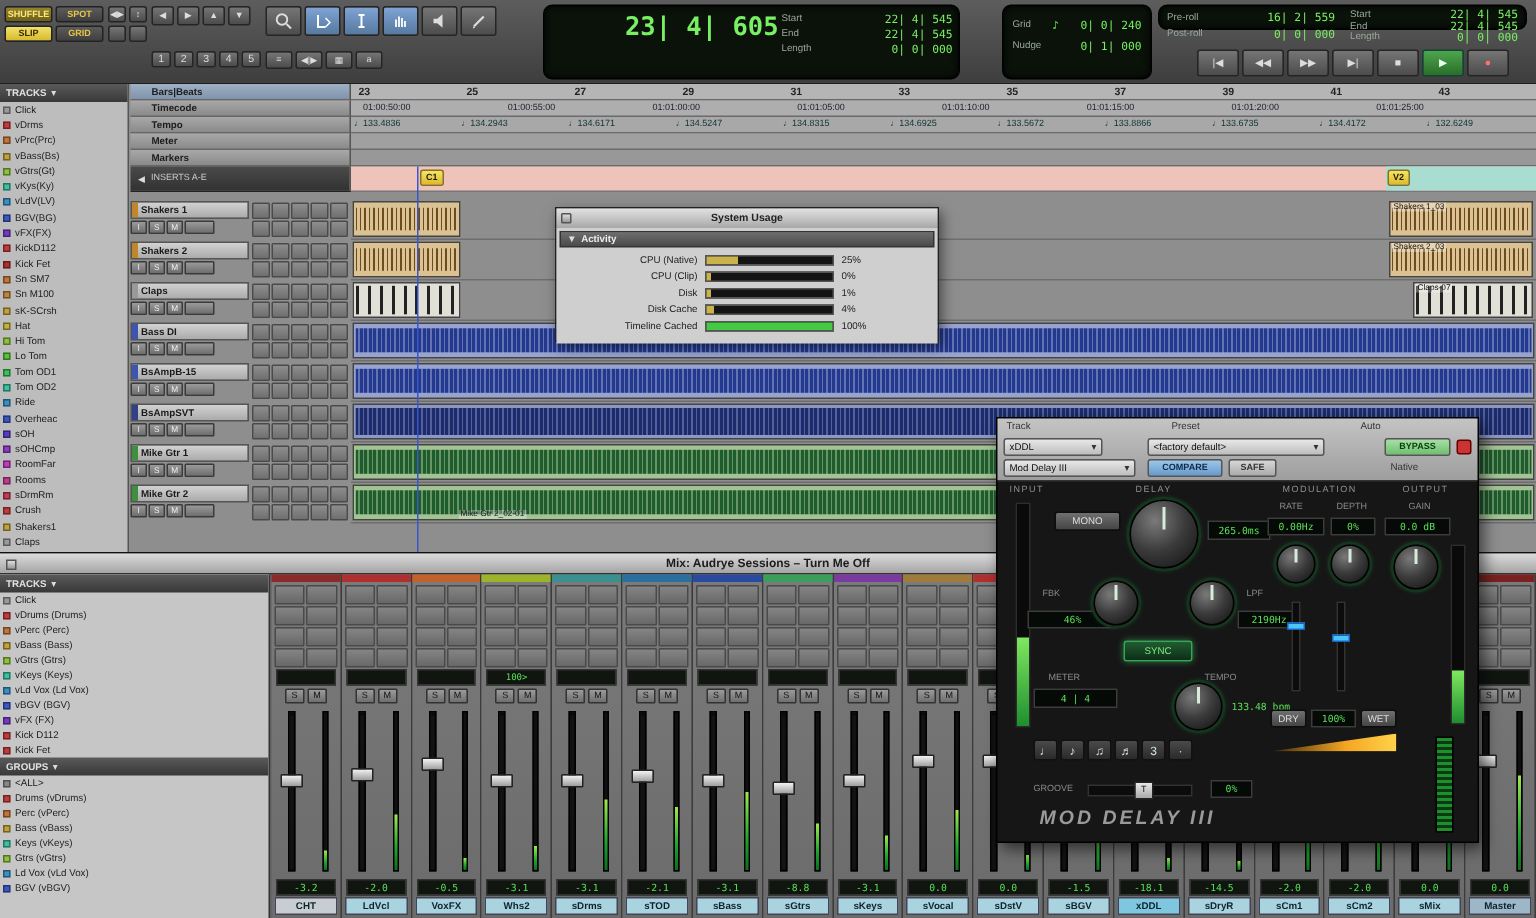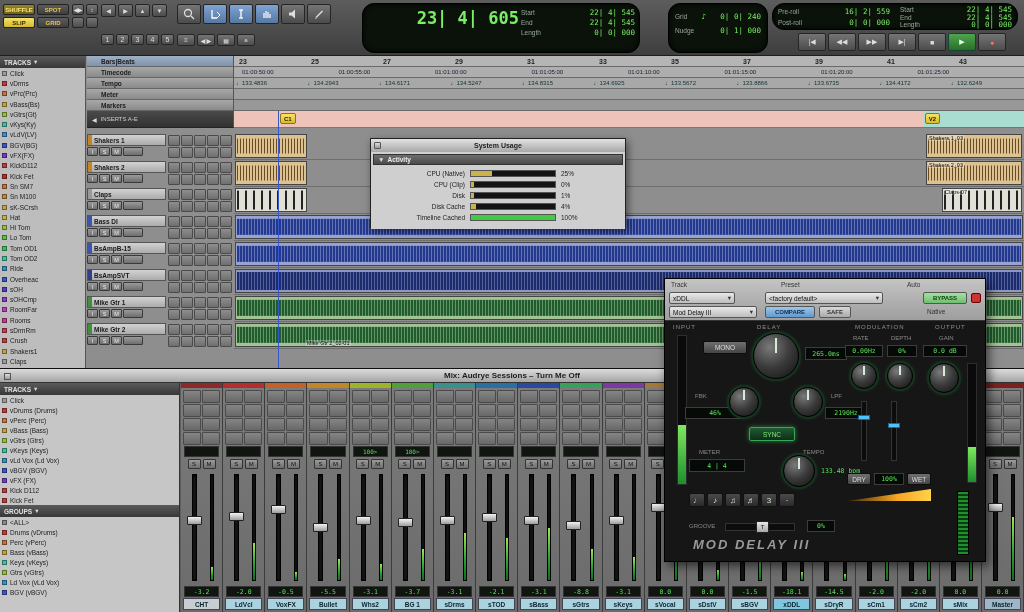--- a/index.html
+++ b/index.html
@@ -16,31 +16,31 @@
 .mini{height:11px;font-size:6px}
 .zoomrow{position:absolute;left:101px;top:4px;display:flex;gap:2px}
 .zbtn{width:15px;height:13px;font-size:6px}
 .numrow{position:absolute;left:101px;top:34px;display:flex;gap:2px}
 .nbtn{width:13px;height:11px;font-size:7px}
 .tools{position:absolute;left:177px;top:4px;display:flex;gap:2px}
 .tool{width:24px;height:20px}
 .tool.sel{background:linear-gradient(#7fa3d4,#55799f)}
 .tools2{position:absolute;left:177px;top:34px;display:flex;gap:2px}
 .t2{width:18px;height:12px;font-size:6px;color:#bbb}
-.lcdpanel{position:absolute;background:#0a120a;border:1px solid #000;border-radius:12px;box-shadow:inset 0 0 5px #000}
+.lcdpanel{position:absolute;background:#0a120a;border:1px solid #000;border-radius:6px;box-shadow:inset 0 0 5px #000}
 .counterp{left:362px;top:3px;width:278px;height:50px}
 .cmain{position:absolute;left:6px;top:4px;width:150px;font-family:"DejaVu Sans Mono",monospace;font-size:17px;font-weight:bold;color:#79ef63;text-align:right}
 .selrows{position:absolute;right:4px;top:3px;width:114px}
 .selrow{display:flex;justify-content:space-between;height:10px;align-items:center}
 .sl{color:#9aa89a;font-size:6.5px}
 .sv{color:#79ef63;font-family:"DejaVu Sans Mono",monospace;font-size:7.5px}
 .crow{position:absolute;left:6px;bottom:3px;right:4px;height:11px;display:flex;align-items:center;gap:6px}
 .gridp{left:668px;top:3px;width:100px;height:50px;padding:5px 6px}
 .gn-row{display:flex;justify-content:space-between;align-items:center;height:14px}
-.rollsp{left:772px;top:3px;width:246px;height:27px;display:flex}
+.rollsp{left:772px;top:3px;width:246px;height:17px;display:flex}
 .rollcol{flex:1;padding:2px 5px}
 .rollrow{display:flex;justify-content:space-between;align-items:center;height:11px}
 .rollcol2 .rollrow{height:7.5px}
 .transport{position:absolute;left:798px;top:33px;display:flex;gap:2px}
 .tpt{width:28px;height:18px;font-size:7px}
 .t-play{background:linear-gradient(#4ea54e,#2a6e2a);color:#eaffea;border-color:#143}
 .t-rec{color:#ff7070}
 
 .editwin{position:absolute;left:0;top:56px;width:1024px;height:312px;background:#8e8e8e}
 .hdr{height:12px;background:linear-gradient(#5a5a5a,#383838);color:#e0e0e0;font-size:6.5px;font-weight:bold;display:flex;align-items:center;padding:0 4px;gap:3px}
@@ -1105,47 +1105,20 @@
             <div class="slot"></div>
             <div class="cap" style="top: 30%;"></div>
             <div class="smeter">
               <div class="smfill" style="height: 8%;"></div>
             </div>
           </div>
           <div class="sdb">-0.5</div>
           <div class="sname" style="background: rgb(169, 211, 223);">VoxFX</div>
         </div>
 
-        <div class="strip">
-          <div class="stab" style="background: rgb(194, 134, 42);"></div>
-          <div class="scells">
-            <i></i>
-            <i></i>
-            <i></i>
-            <i></i>
-            <i></i>
-            <i></i>
-            <i></i>
-            <i></i>
-          </div>
-          <div class="spn"></div>
-          <div class="ssm">
-            <span class="sbtn">S</span>
-            <span class="sbtn">M</span>
-          </div>
-          <div class="sfader">
-            <div class="slot"></div>
-            <div class="cap" style="top: 46%;"></div>
-            <div class="smeter">
-              <div class="smfill" style="height: 20%;"></div>
-            </div>
-          </div>
-          <div class="sdb">-5.5</div>
-          <div class="sname" style="background: rgb(169, 211, 223);">Bullet</div>
-        </div>
 
 
         <div class="strip">
           <div class="stab" style="background: rgb(159, 179, 42);"></div>
           <div class="scells">
             <i></i>
             <i></i>
             <i></i>
             <i></i>
             <i></i>
@@ -1162,47 +1135,20 @@
             <div class="slot"></div>
             <div class="cap" style="top: 40%;"></div>
             <div class="smeter">
               <div class="smfill" style="height: 15%;"></div>
             </div>
           </div>
           <div class="sdb">-3.1</div>
           <div class="sname" style="background: rgb(169, 211, 223);">Whs2</div>
         </div>
 
-        <div class="strip">
-          <div class="stab" style="background: rgb(79, 159, 58);"></div>
-          <div class="scells">
-            <i></i>
-            <i></i>
-            <i></i>
-            <i></i>
-            <i></i>
-            <i></i>
-            <i></i>
-            <i></i>
-          </div>
-          <div class="spn">100&gt;</div>
-          <div class="ssm">
-            <span class="sbtn">S</span>
-            <span class="sbtn">M</span>
-          </div>
-          <div class="sfader">
-            <div class="slot"></div>
-            <div class="cap" style="top: 42%;"></div>
-            <div class="smeter">
-              <div class="smfill" style="height: 30%;"></div>
-            </div>
-          </div>
-          <div class="sdb">-3.7</div>
-          <div class="sname" style="background: rgb(169, 211, 223);">BG 1</div>
-        </div>
 
 
         <div class="strip">
           <div class="stab" style="background: rgb(58, 143, 143);"></div>
           <div class="scells">
             <i></i>
             <i></i>
             <i></i>
             <i></i>
             <i></i>

